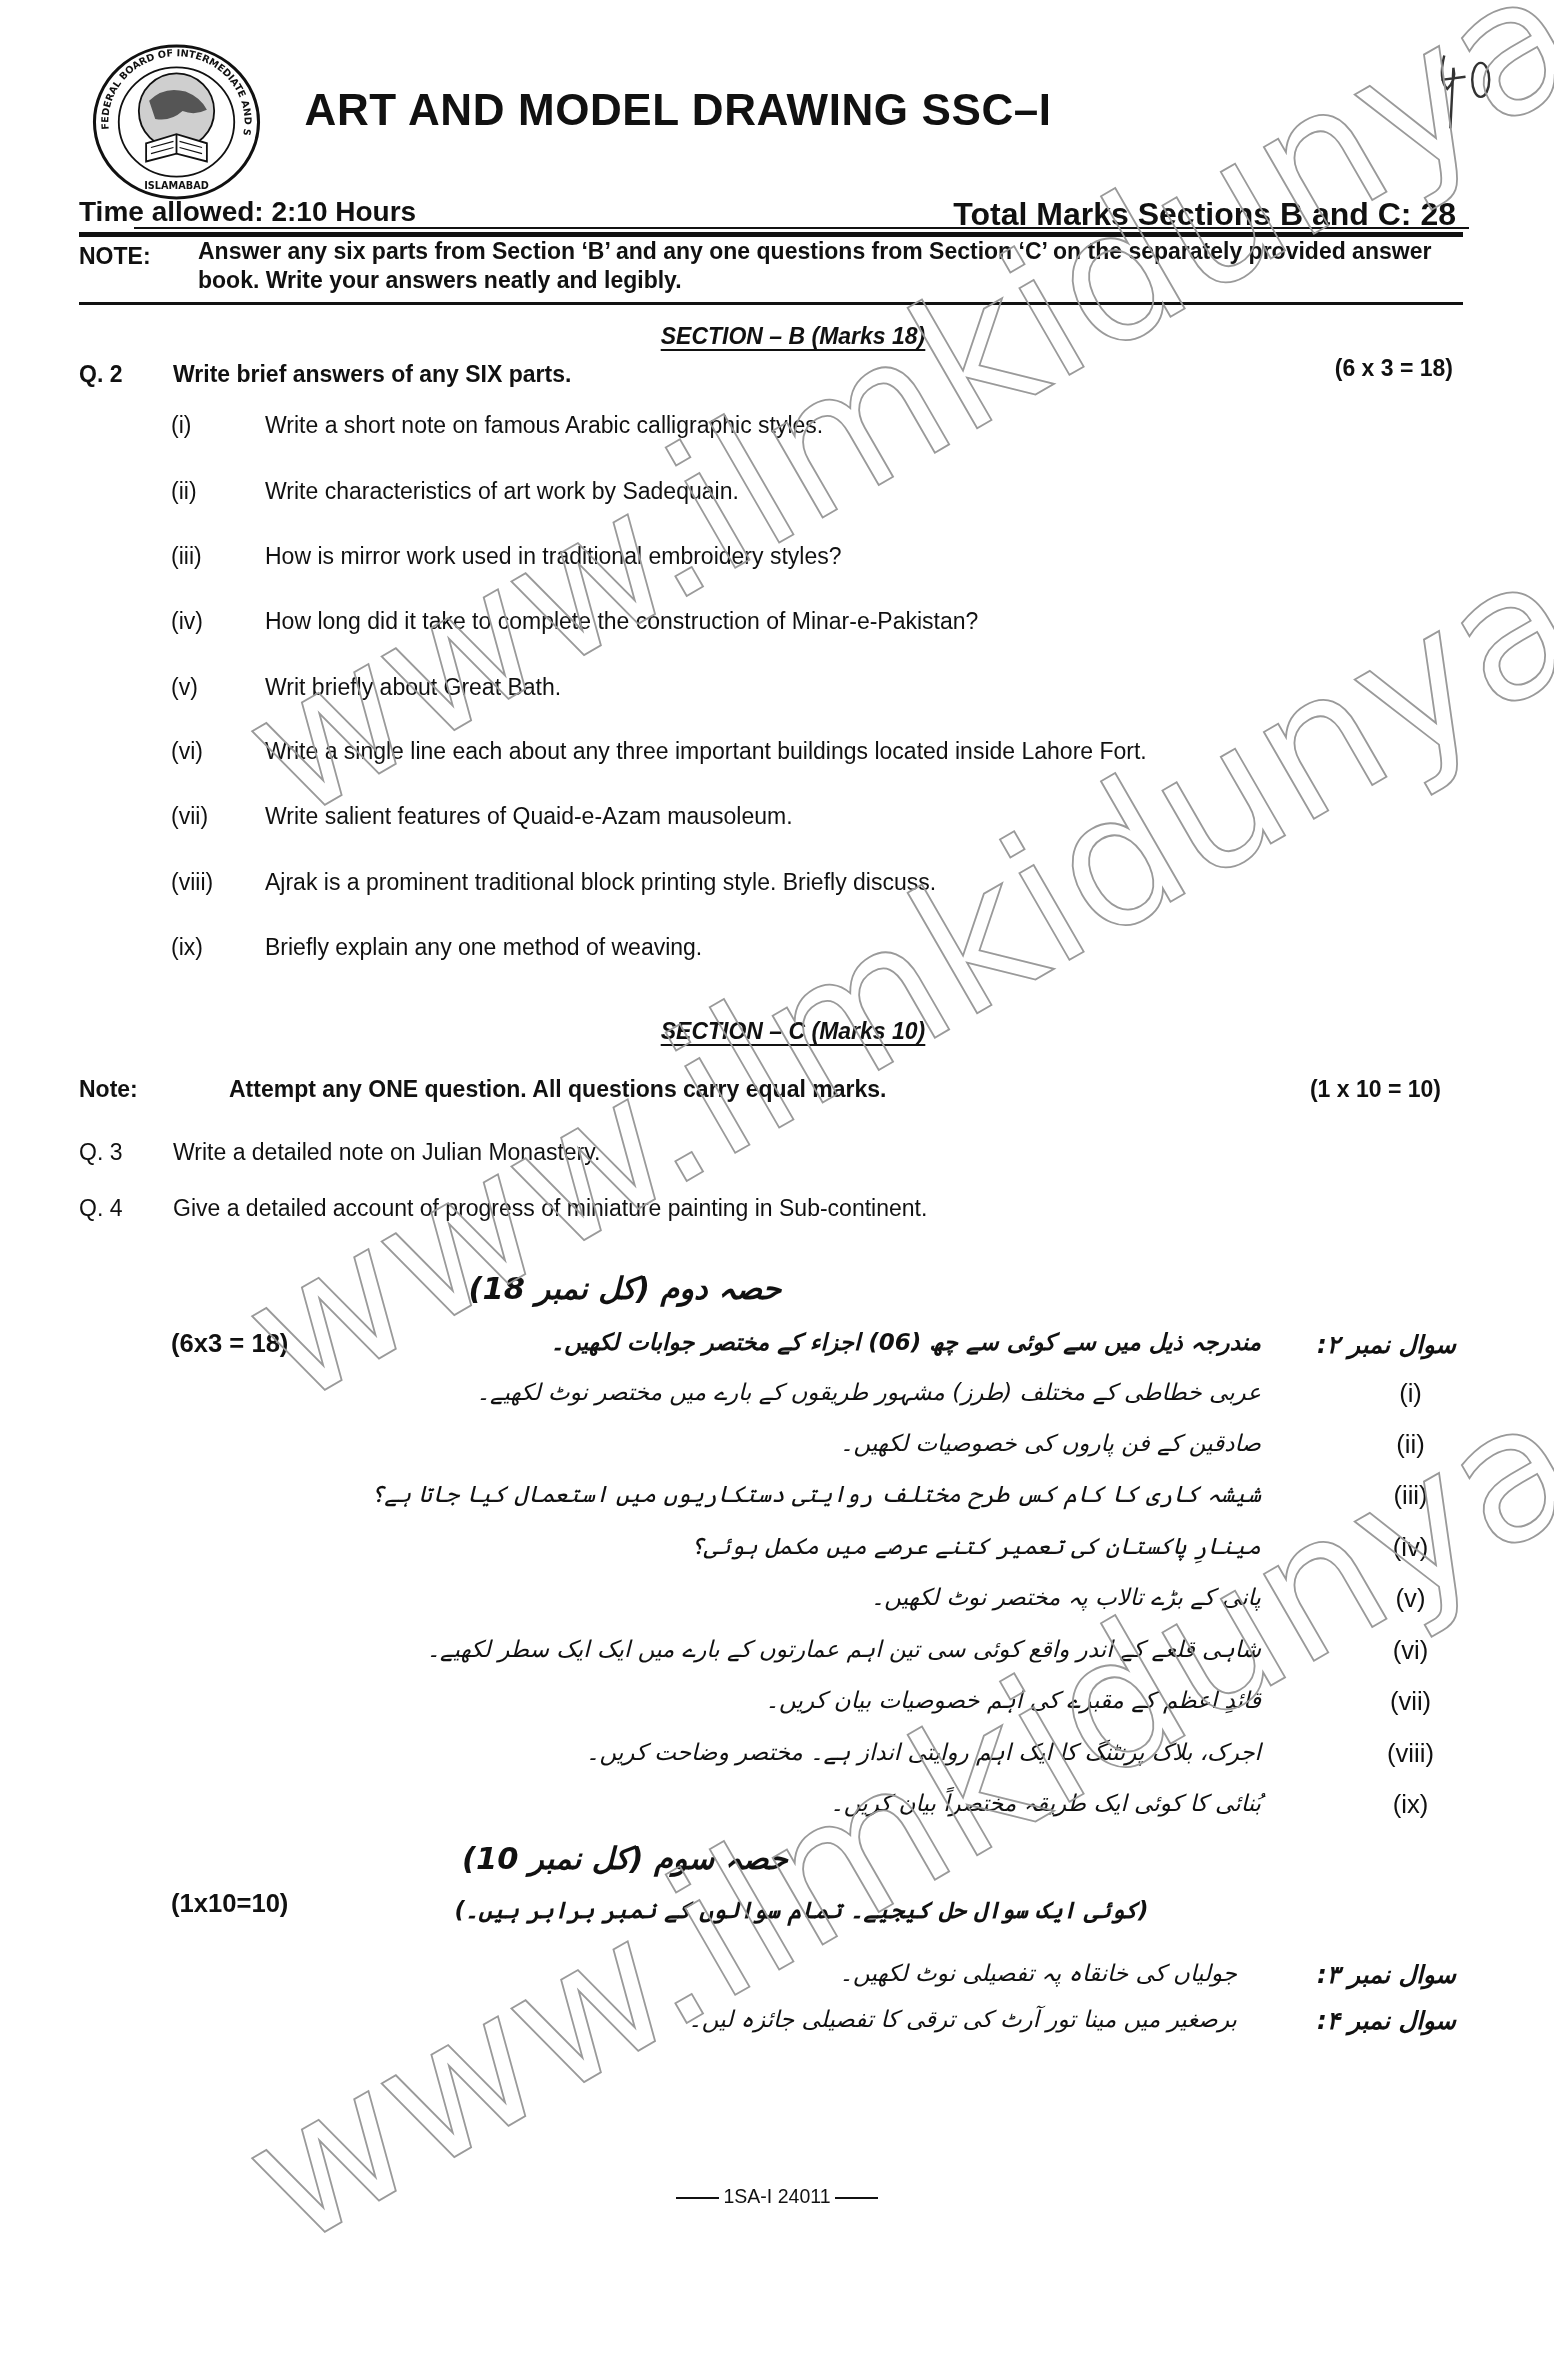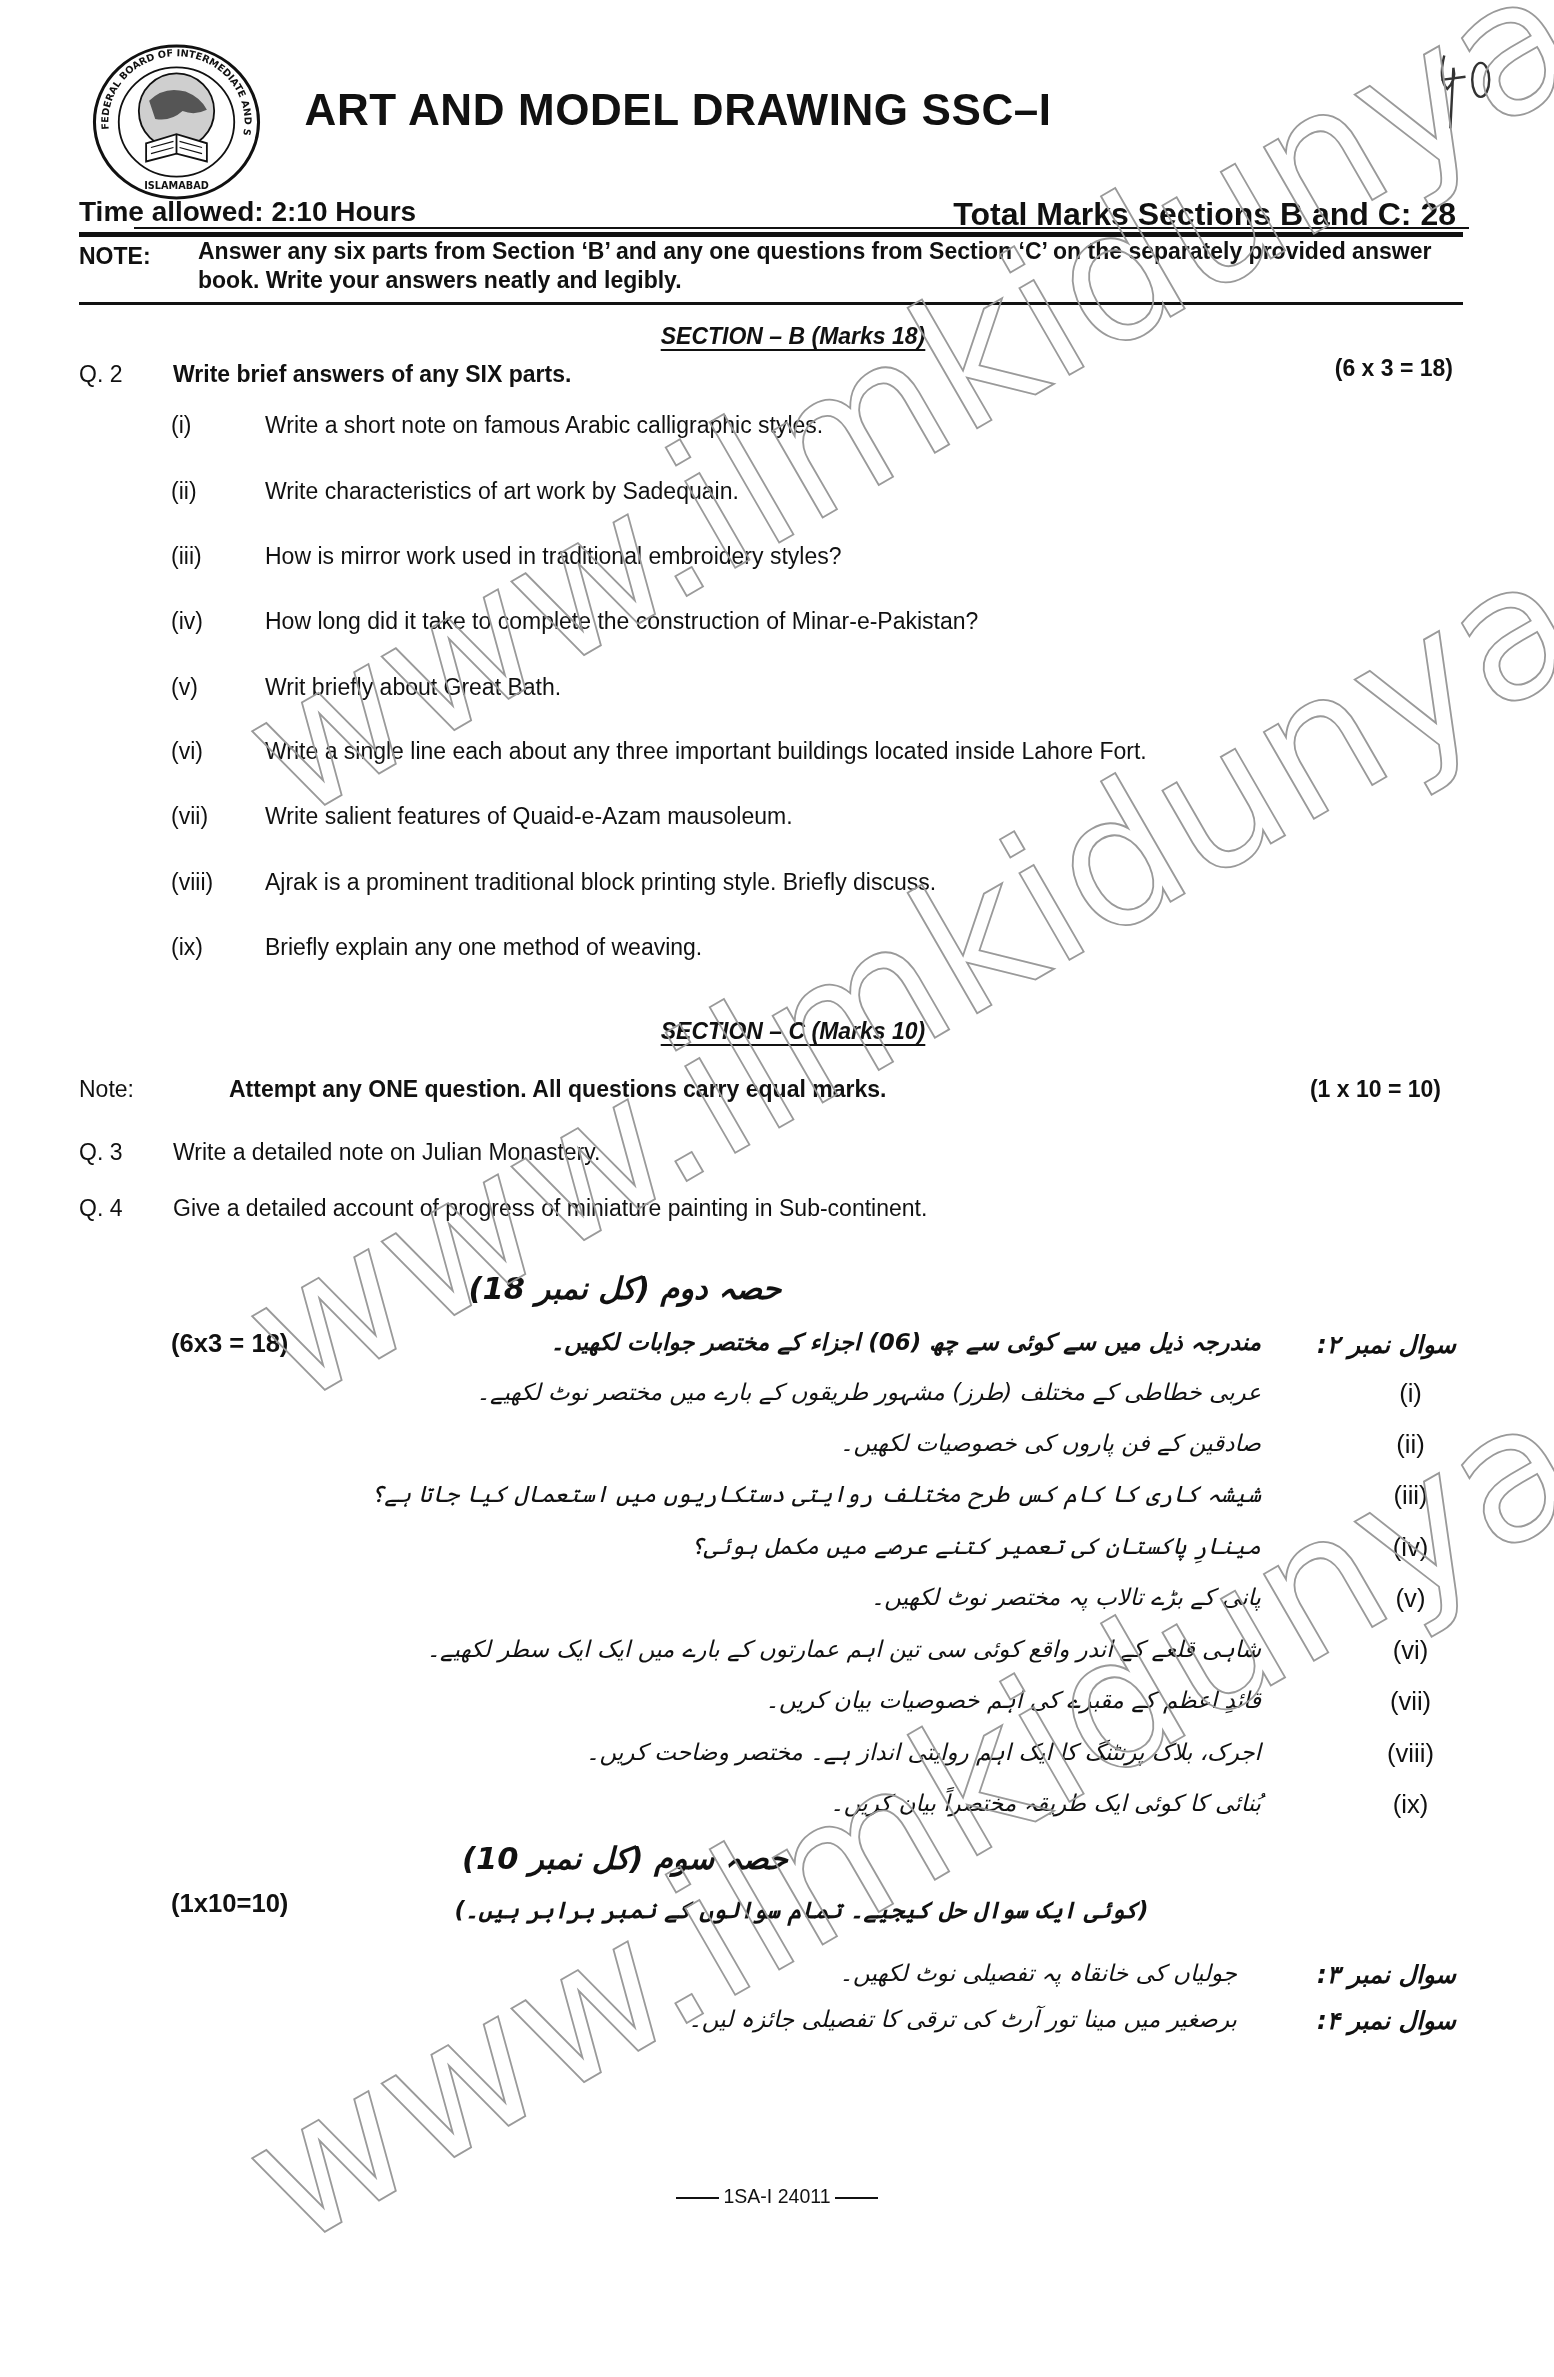--- a/index.html
+++ b/index.html
@@ -20,21 +20,21 @@
   .rule-thin { left: 134px; width: 1335px; top: 227px; height: 1.8px; background: #111; }
   .rule-thick { left: 79px; width: 1384px; top: 232px; height: 4.9px; background: #111; }
 
   .note-label { left: 79px; top: 243px; font-size: 23px; font-weight: 700; }
   .note-text { left: 198px; top: 233px; width: 1268px; font-size: 23px; font-weight: 700; line-height: 29px; }
   .rule-note { left: 79px; width: 1384px; top: 302px; height: 3px; background: #111; }
 
   .section-head { left: 16px; width: 1554px; text-align: center; font-size: 23px; font-weight: 700; font-style: italic; }
   .section-head span { text-decoration: underline; text-decoration-thickness: 2.4px; text-underline-offset: 4.9px; }
 
-  .q-num { font-size: 23px; font-weight: 400; }
+  .q-num { font-size: 23px; font-weight: 700; }
   .q-num.normal { font-weight: 400; }
   .q-title { font-size: 23px; font-weight: 700; }
   .marks { font-size: 23px; font-weight: 700; text-align: right; }
 
   .part-row { left: 171px; font-size: 23px; }
   .part-row .num { display: inline-block; width: 94px; }
   .part-row .txt { display: inline-block; }
 
   .q-text { font-size: 23px; }
 

